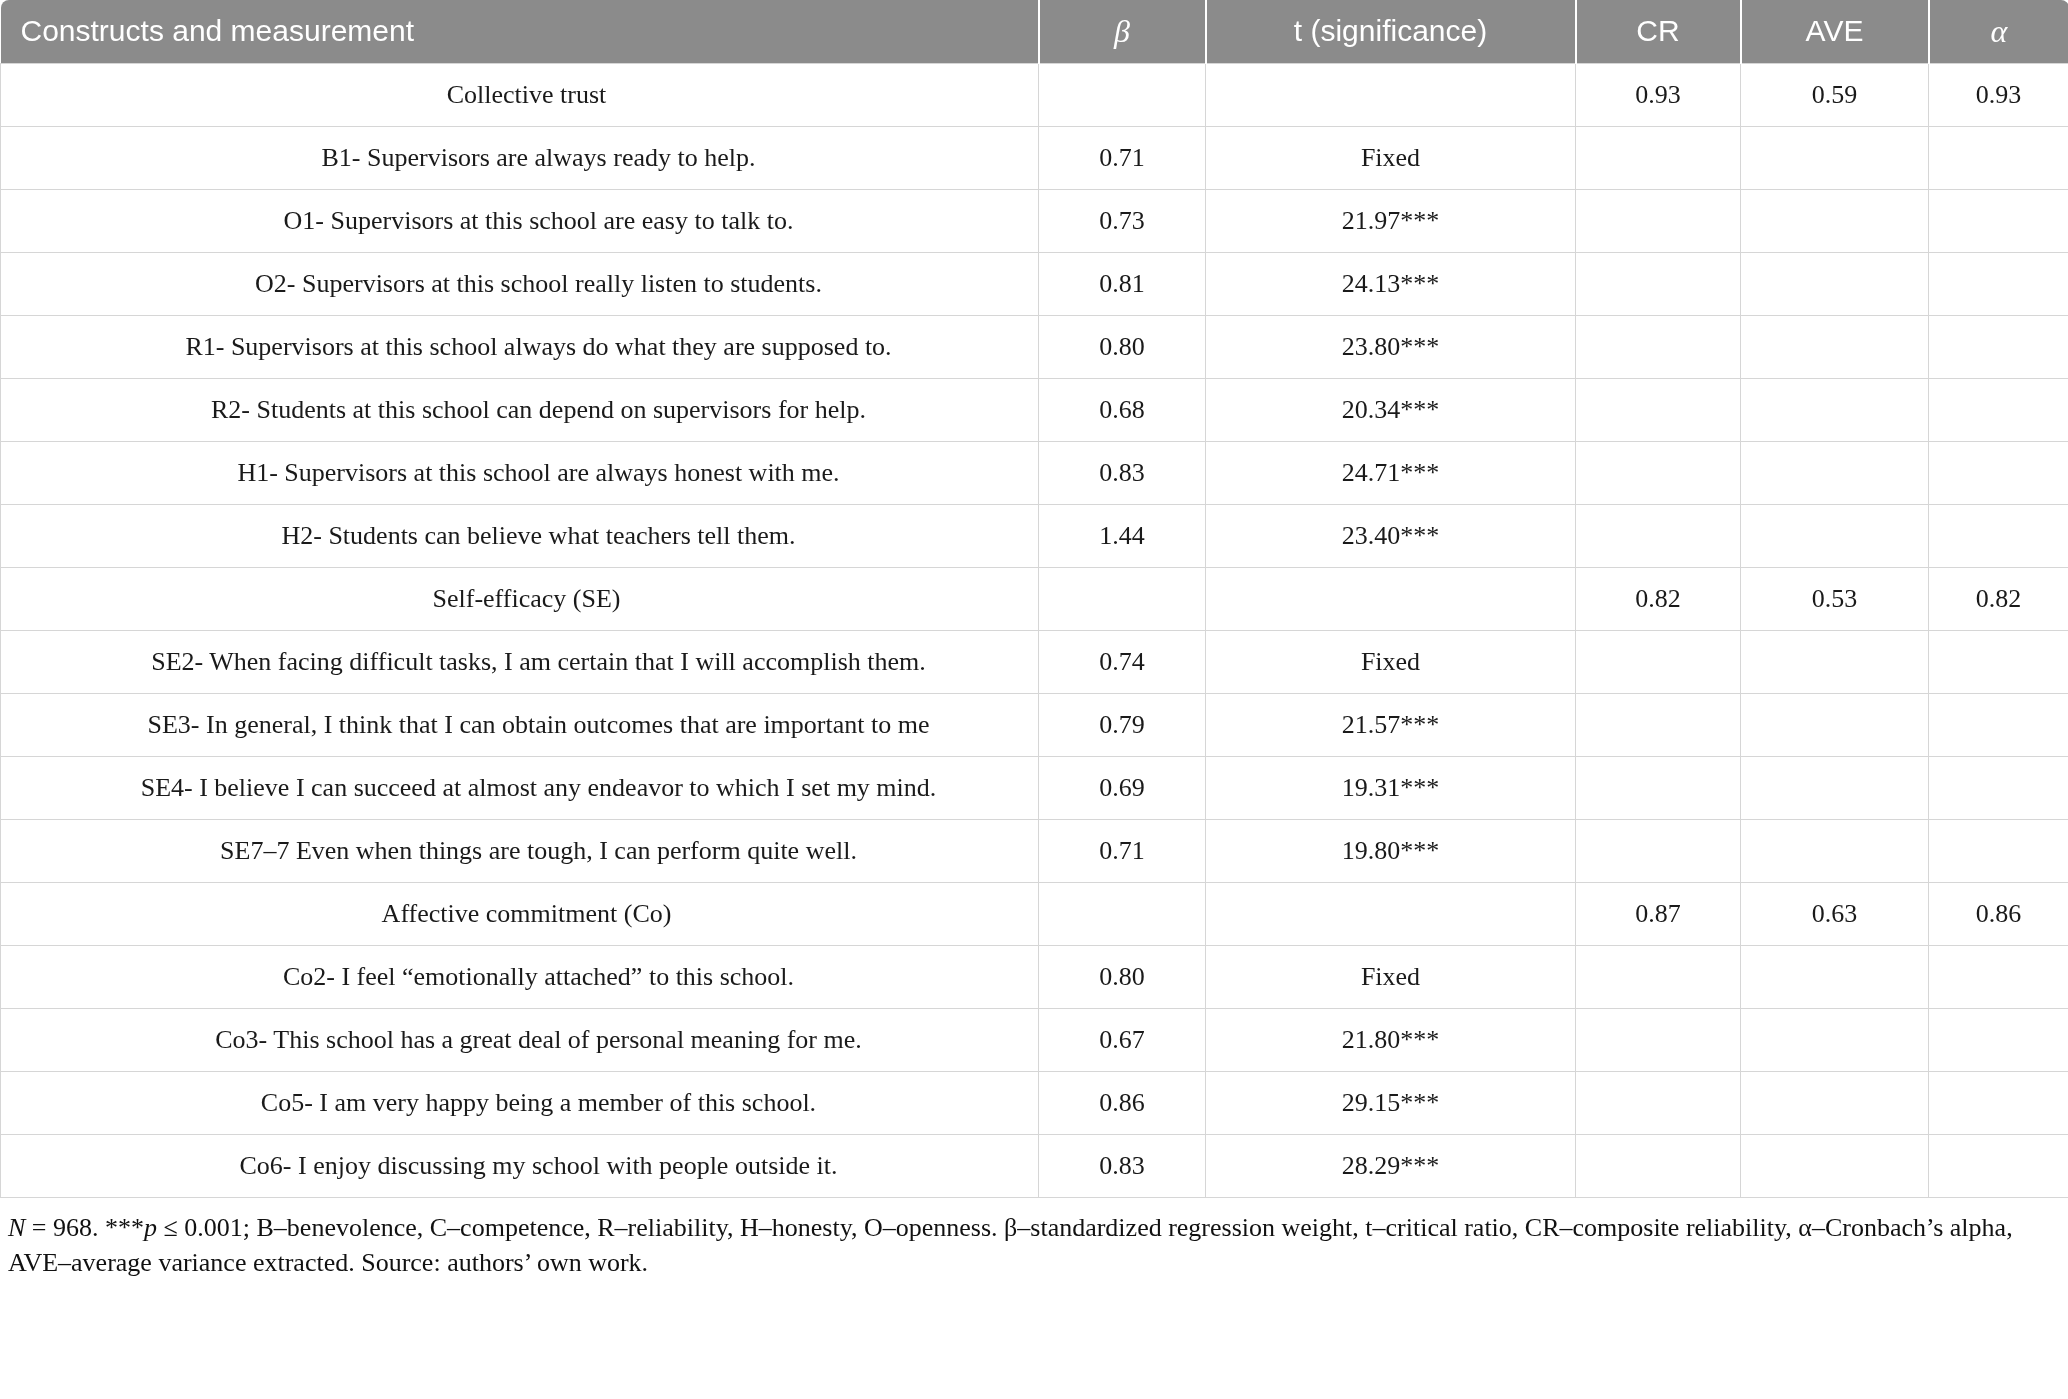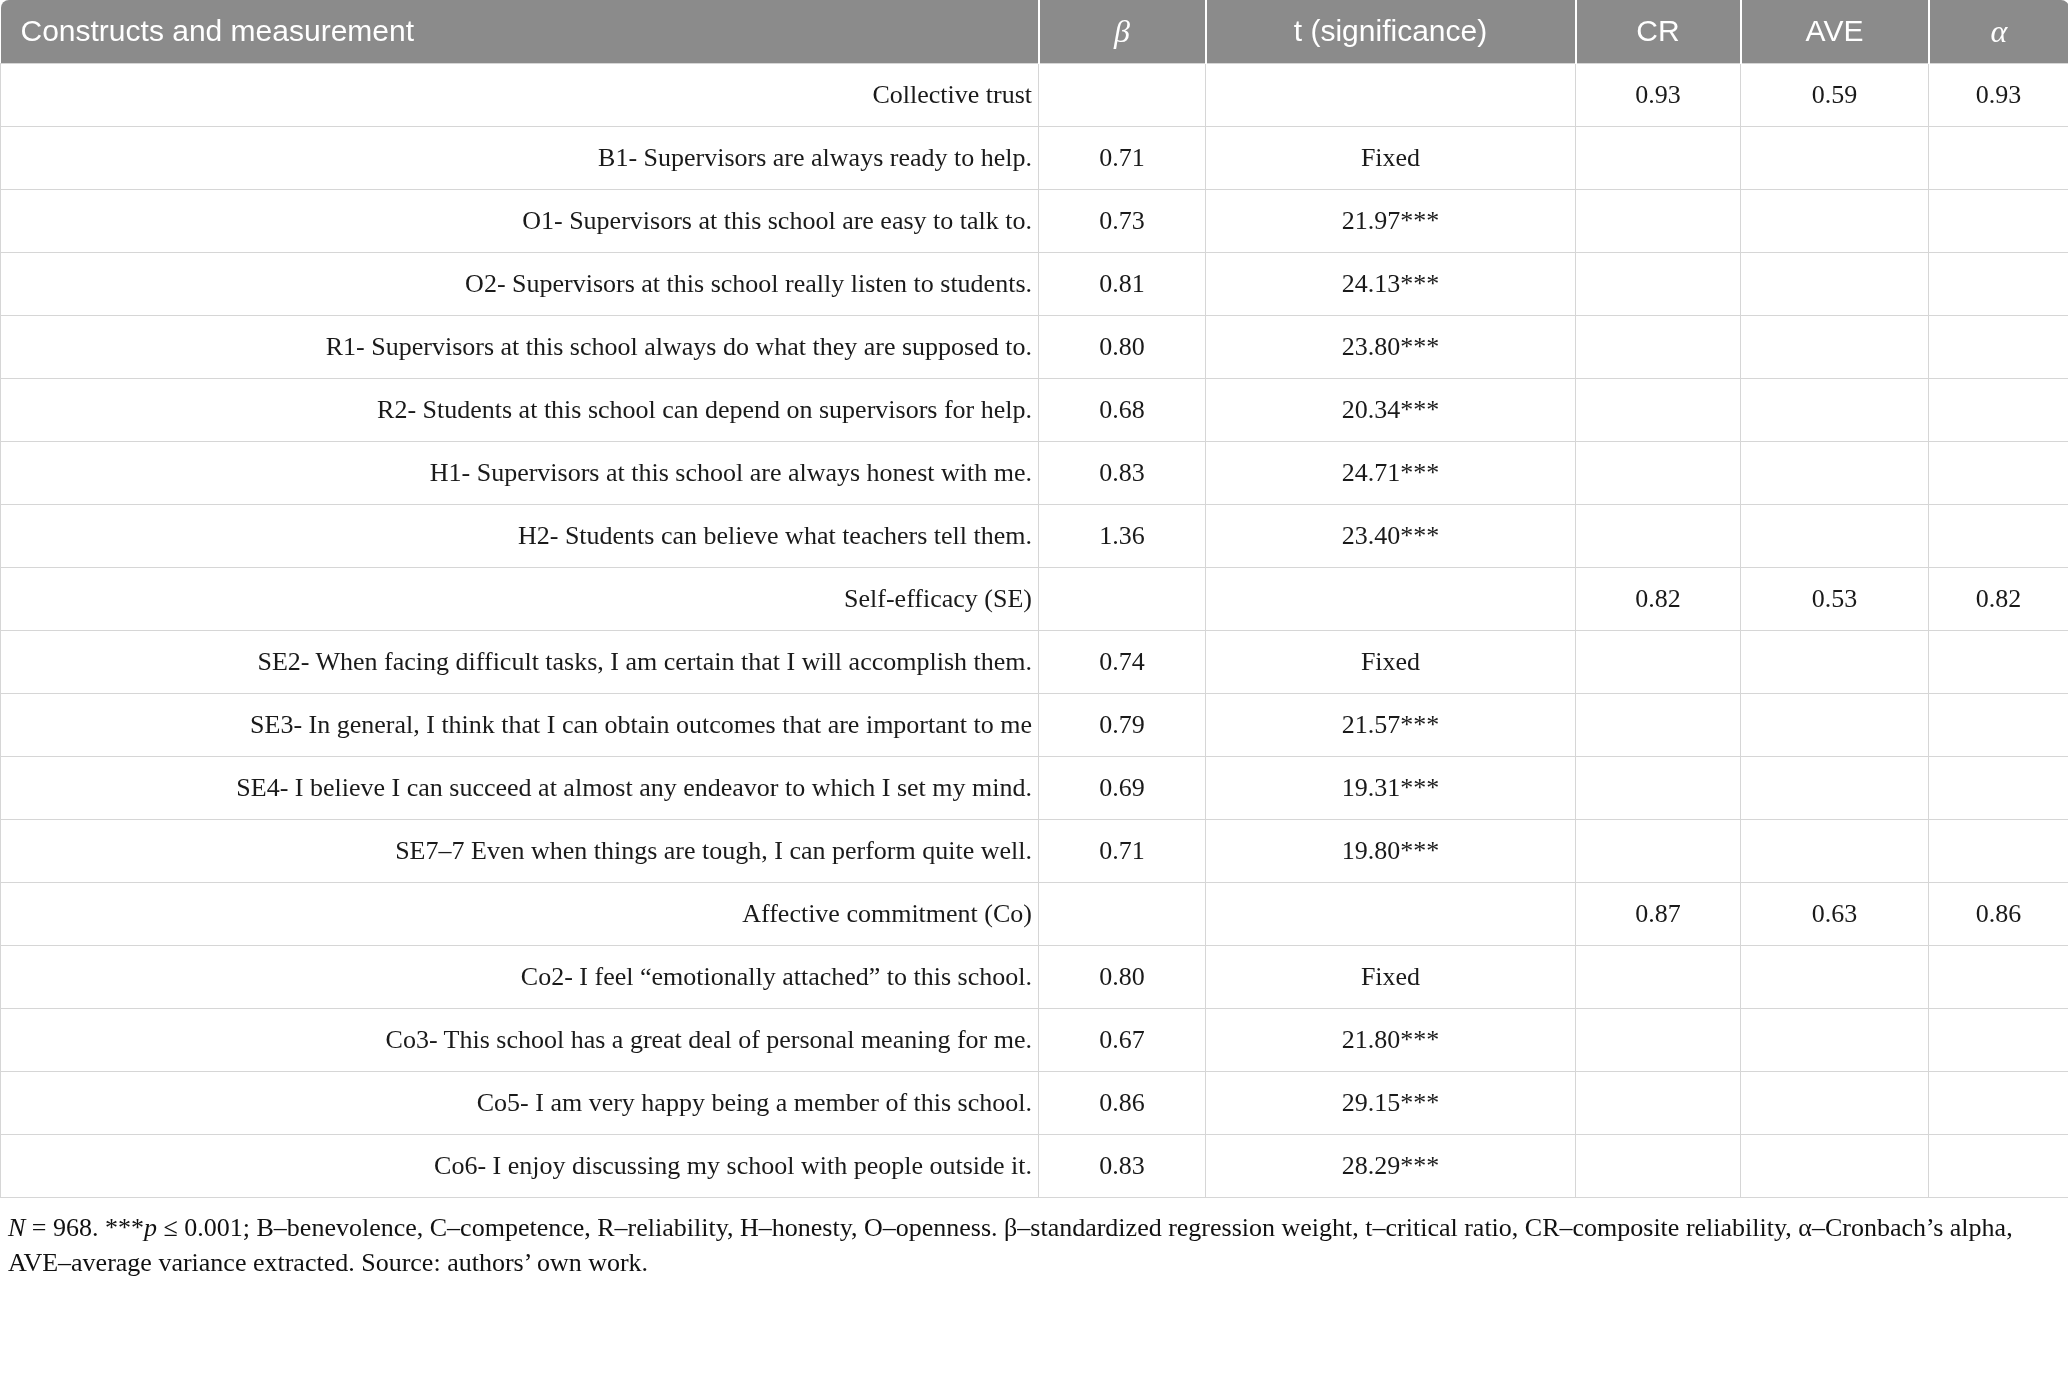--- a/index.html
+++ b/index.html
@@ -42,21 +42,21 @@
   tbody td {
     border: 1px solid #d6d6d6;
     height: 63px;
     font-size: 26px;
     text-align: center;
     vertical-align: middle;
     padding: 0 6px;
     background: #ffffff;
   }
   tbody td.label {
-    text-align: right;
+    text-align: center;
     padding-left: 20px;
   }
   tr.item td.label { padding-left: 44px; }
   .footnote {
     font-size: 26px;
     line-height: 1.38;
     padding: 12px 8px 0 8px;
     max-width: 2060px;
     color: #111111;
   }
@@ -136,21 +136,21 @@
         <tr class="item">
           <td class="label">H1- Supervisors at this school are always honest with me.</td>
           <td>0.83</td>
           <td>24.71***</td>
           <td></td>
           <td></td>
           <td></td>
         </tr>
         <tr class="item">
           <td class="label">H2- Students can believe what teachers tell them.</td>
-          <td>1.36</td>
+          <td>1.44</td>
           <td>23.40***</td>
           <td></td>
           <td></td>
           <td></td>
         </tr>
         <tr class="construct">
           <td class="label">Self-efficacy (SE)</td>
           <td></td>
           <td></td>
           <td>0.82</td>

